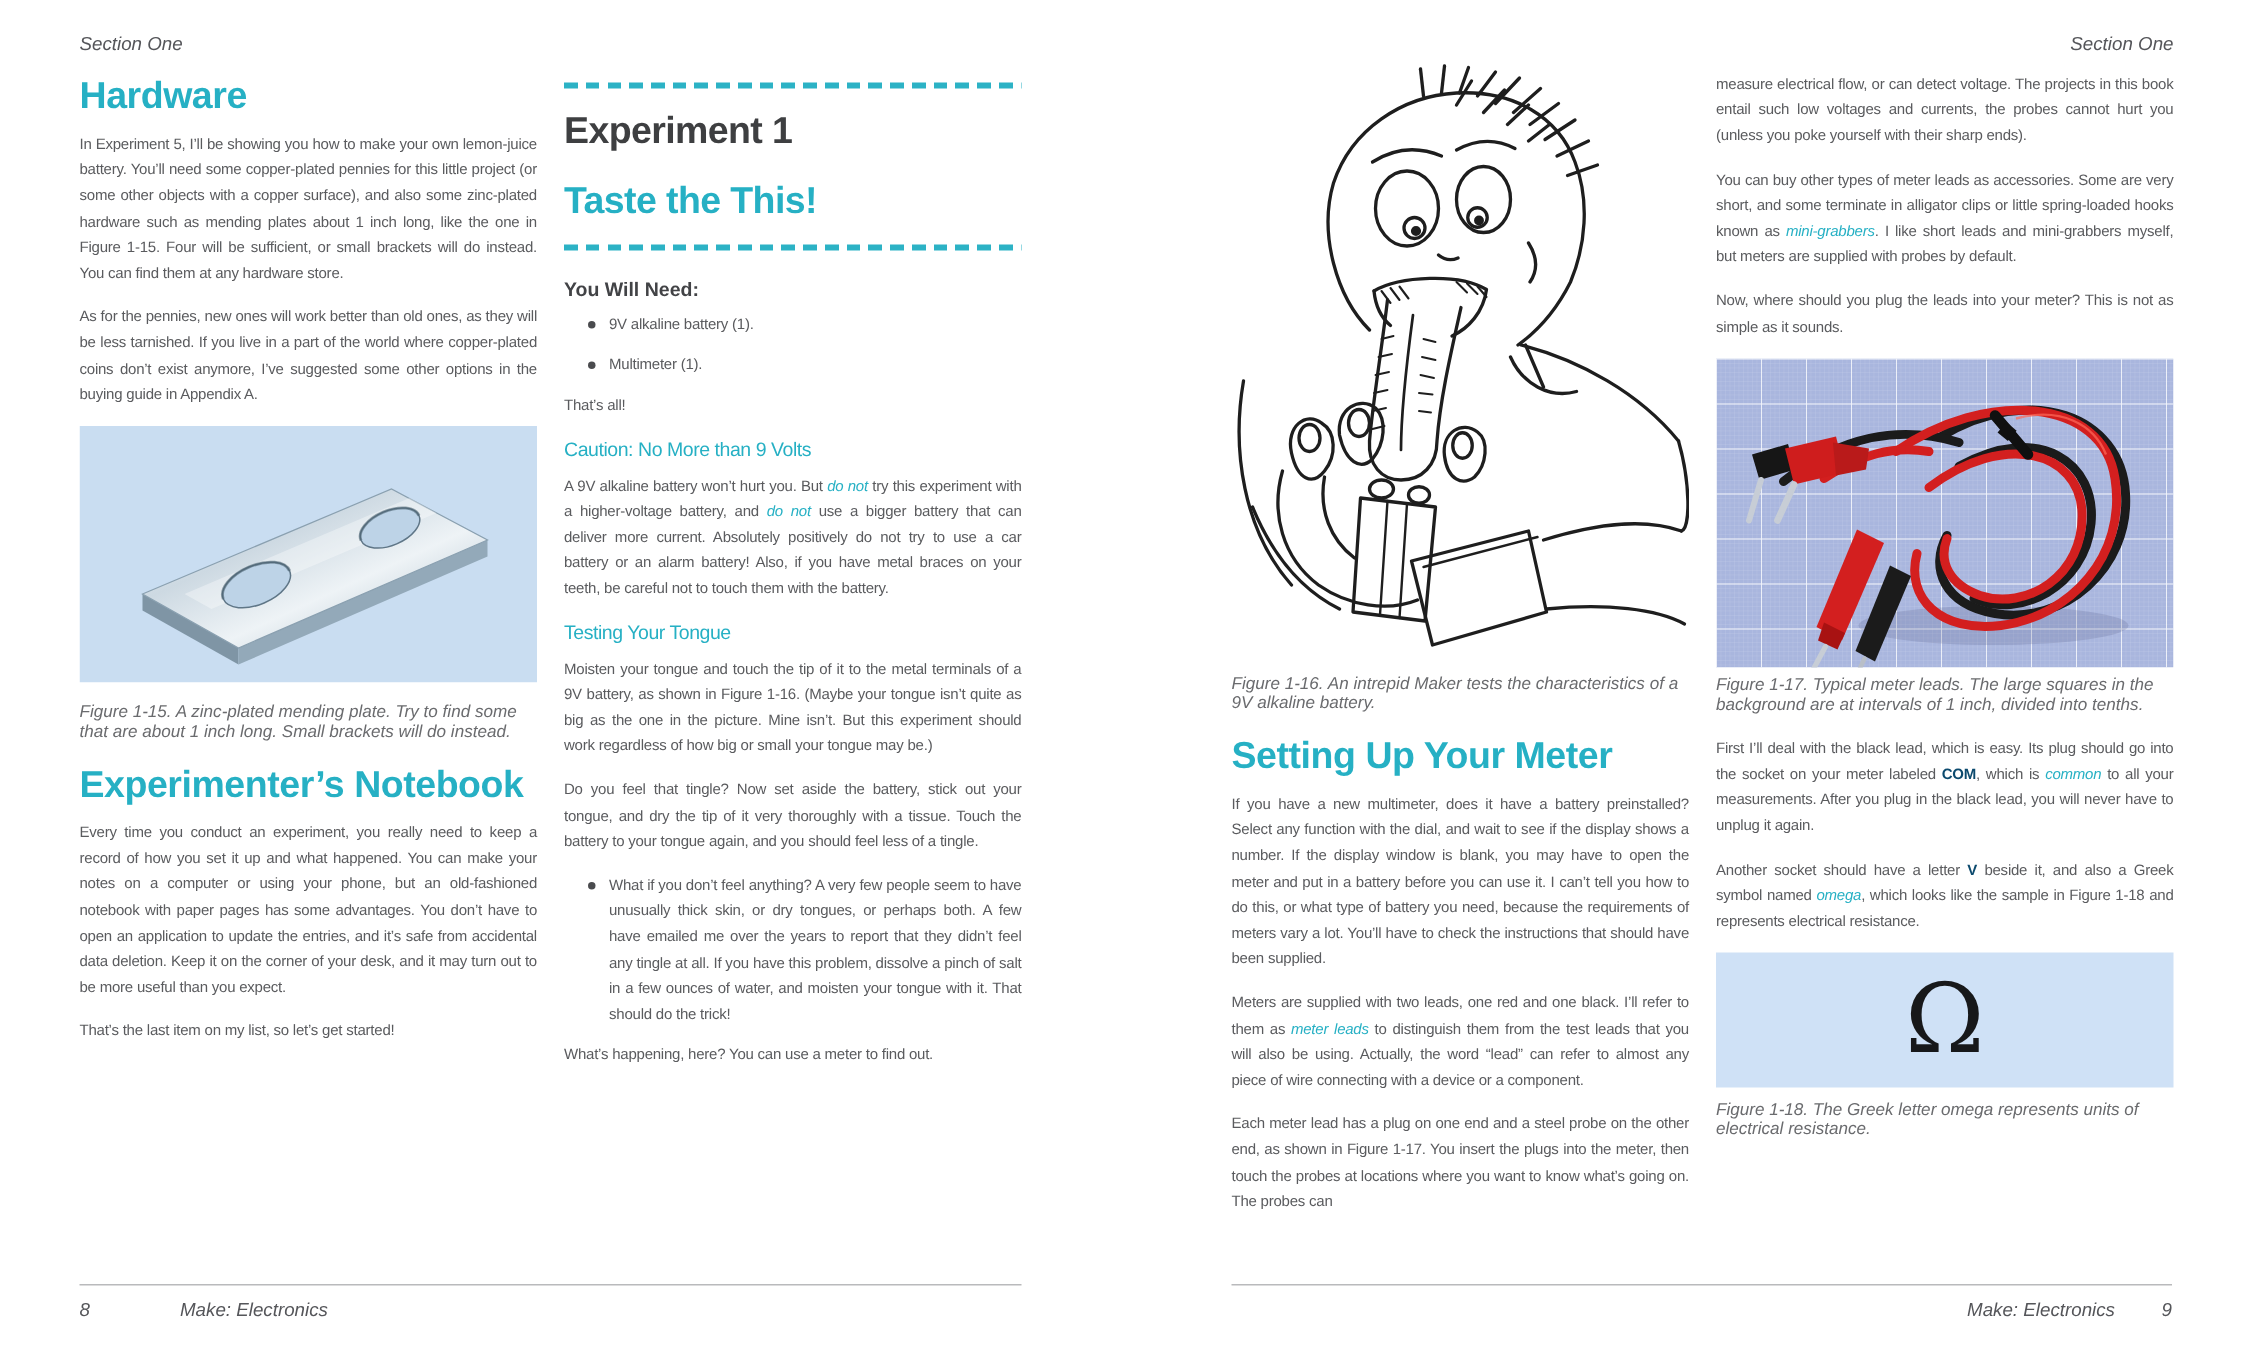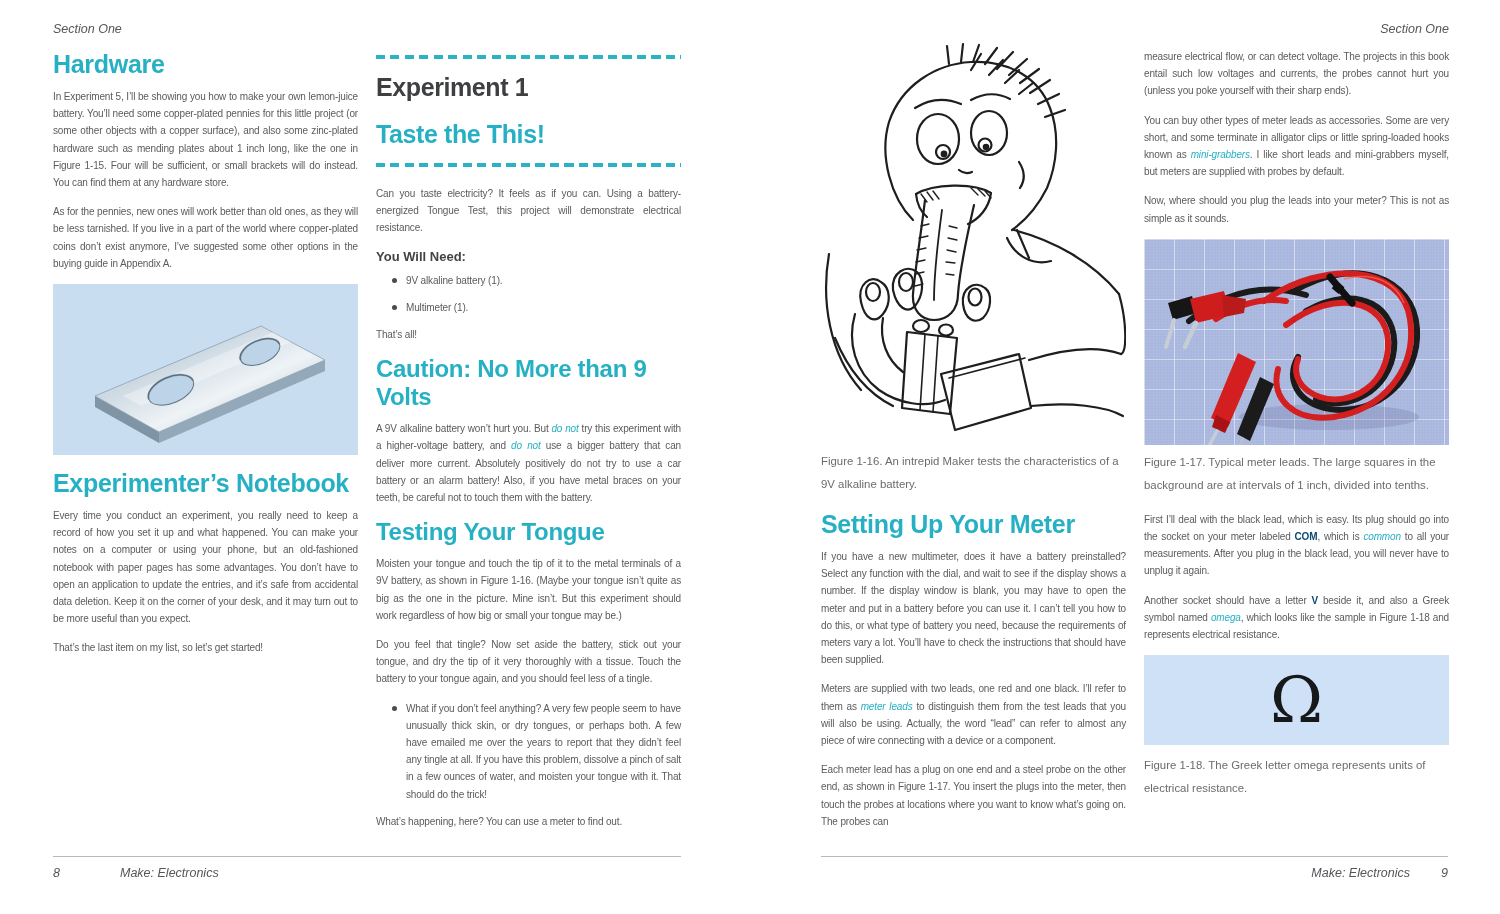--- a/index.html
+++ b/index.html
@@ -14,38 +14,38 @@
   }
   .body-p {
     font-size:10px; line-height:17.2px; text-align:justify; color:#5a5b5e;
     letter-spacing:-0.15px; margin-bottom:12px;
   }
   .h-teal {
     color:#26b0c4; font-weight:bold; font-size:25px; letter-spacing:-0.3px;
     margin-bottom:9px;
   }
   .h-teal-sm {
-    color:#26b0c4; font-weight:bold; font-size:24px; letter-spacing:-0.3px;
+    color:#26b0c4; font-weight:normal; font-size:13px; letter-spacing:-0.3px;
     margin-bottom:9px; margin-top:8px;
   }
   .kicker {
     color:#3e3f41; font-weight:bold; font-size:25px; letter-spacing:-0.4px;
     margin-top:14px; margin-bottom:18px;
   }
   .exp-title {
     color:#26b0c4; font-weight:bold; font-size:25px; letter-spacing:-0.4px;
     margin-bottom:14px;
   }
   .dash-rule {
     height:4px; margin-bottom:2px;
     background:repeating-linear-gradient(90deg,#2cb2c5 0 9px, transparent 9px 14.5px);
   }
   .dash-rule.bottom { margin-bottom:18px; }
   .caption {
-    font-size:11.4px; line-height:23px; color:#6a6b6e;
+    font-size:11.4px; line-height:13px; font-style:italic; color:#6a6b6e;
     text-align:left; margin-bottom:14px;
   }
   .bold-label { font-weight:bold; color:#424346; font-size:13px; margin-bottom:8px; }
   .bullet-row { display:flex; margin:0 0 10px 16px; }
   .bullet-row .dot {
     width:5px; height:5px; border-radius:50%; background:#4a4b4e; flex:0 0 5px;
     margin:6px 9px 0 0;
   }
   .bullet-row p { margin-bottom:0; }
   .ti { color:#26b0c4; font-style:italic; }
@@ -101,33 +101,33 @@
         <g transform="translate(118,106) rotate(-23)">
           <ellipse rx="24" ry="13" fill="#bdd3e7" stroke="#5f7687" stroke-width="1"></ellipse>
           <path d="M-24 0 A24 13 0 0 1 24 0" fill="none" stroke="#48606f" stroke-width="2" opacity="0.55"></path>
         </g>
         <g transform="translate(207,68) rotate(-23)">
           <ellipse rx="21" ry="11.5" fill="#bdd3e7" stroke="#5f7687" stroke-width="1"></ellipse>
           <path d="M-21 0 A21 11.5 0 0 1 21 0" fill="none" stroke="#48606f" stroke-width="2" opacity="0.55"></path>
         </g>
       </svg>
     </div>
+    <p class="caption">Figure 1-15. A zinc-plated mending plate. Try to find some that are about 1 inch long. Small brackets will do instead.</p>
 
     <div class="h-teal" style="margin-top:10px;">Experimenter’s Notebook</div>
     <p class="body-p">Every time you conduct an experiment, you really need to keep a record of how you set it up and what happened. You can make your notes on a computer or using your phone, but an old-fashioned notebook with paper pages has some advantages. You don’t have to open an application to update the entries, and it’s safe from accidental data deletion. Keep it on the corner of your desk, and it may turn out to be more useful than you expect.</p>
     <p class="body-p">That’s the last item on my list, so let’s get started!</p>
   </div>
 
   <div class="col" style="left:376px; top:55px;">
     <div class="dash-rule"></div>
     <div class="kicker">Experiment 1</div>
     <div class="exp-title">Taste the This!</div>
     <div class="dash-rule bottom"></div>
 
-    <p class="body-p">Can you taste electricity? It feels as if you can. Using a battery-energized Tongue Test, this project will demonstrate electrical resistance.</p>
     <div class="bold-label">You Will Need:</div>
 
     <div class="bullet-row">
       <span class="dot"></span>
       <p class="body-p">9V alkaline battery (1).</p>
     </div>
     <div class="bullet-row">
       <span class="dot"></span>
       <p class="body-p">Multimeter (1).</p>
     </div>

